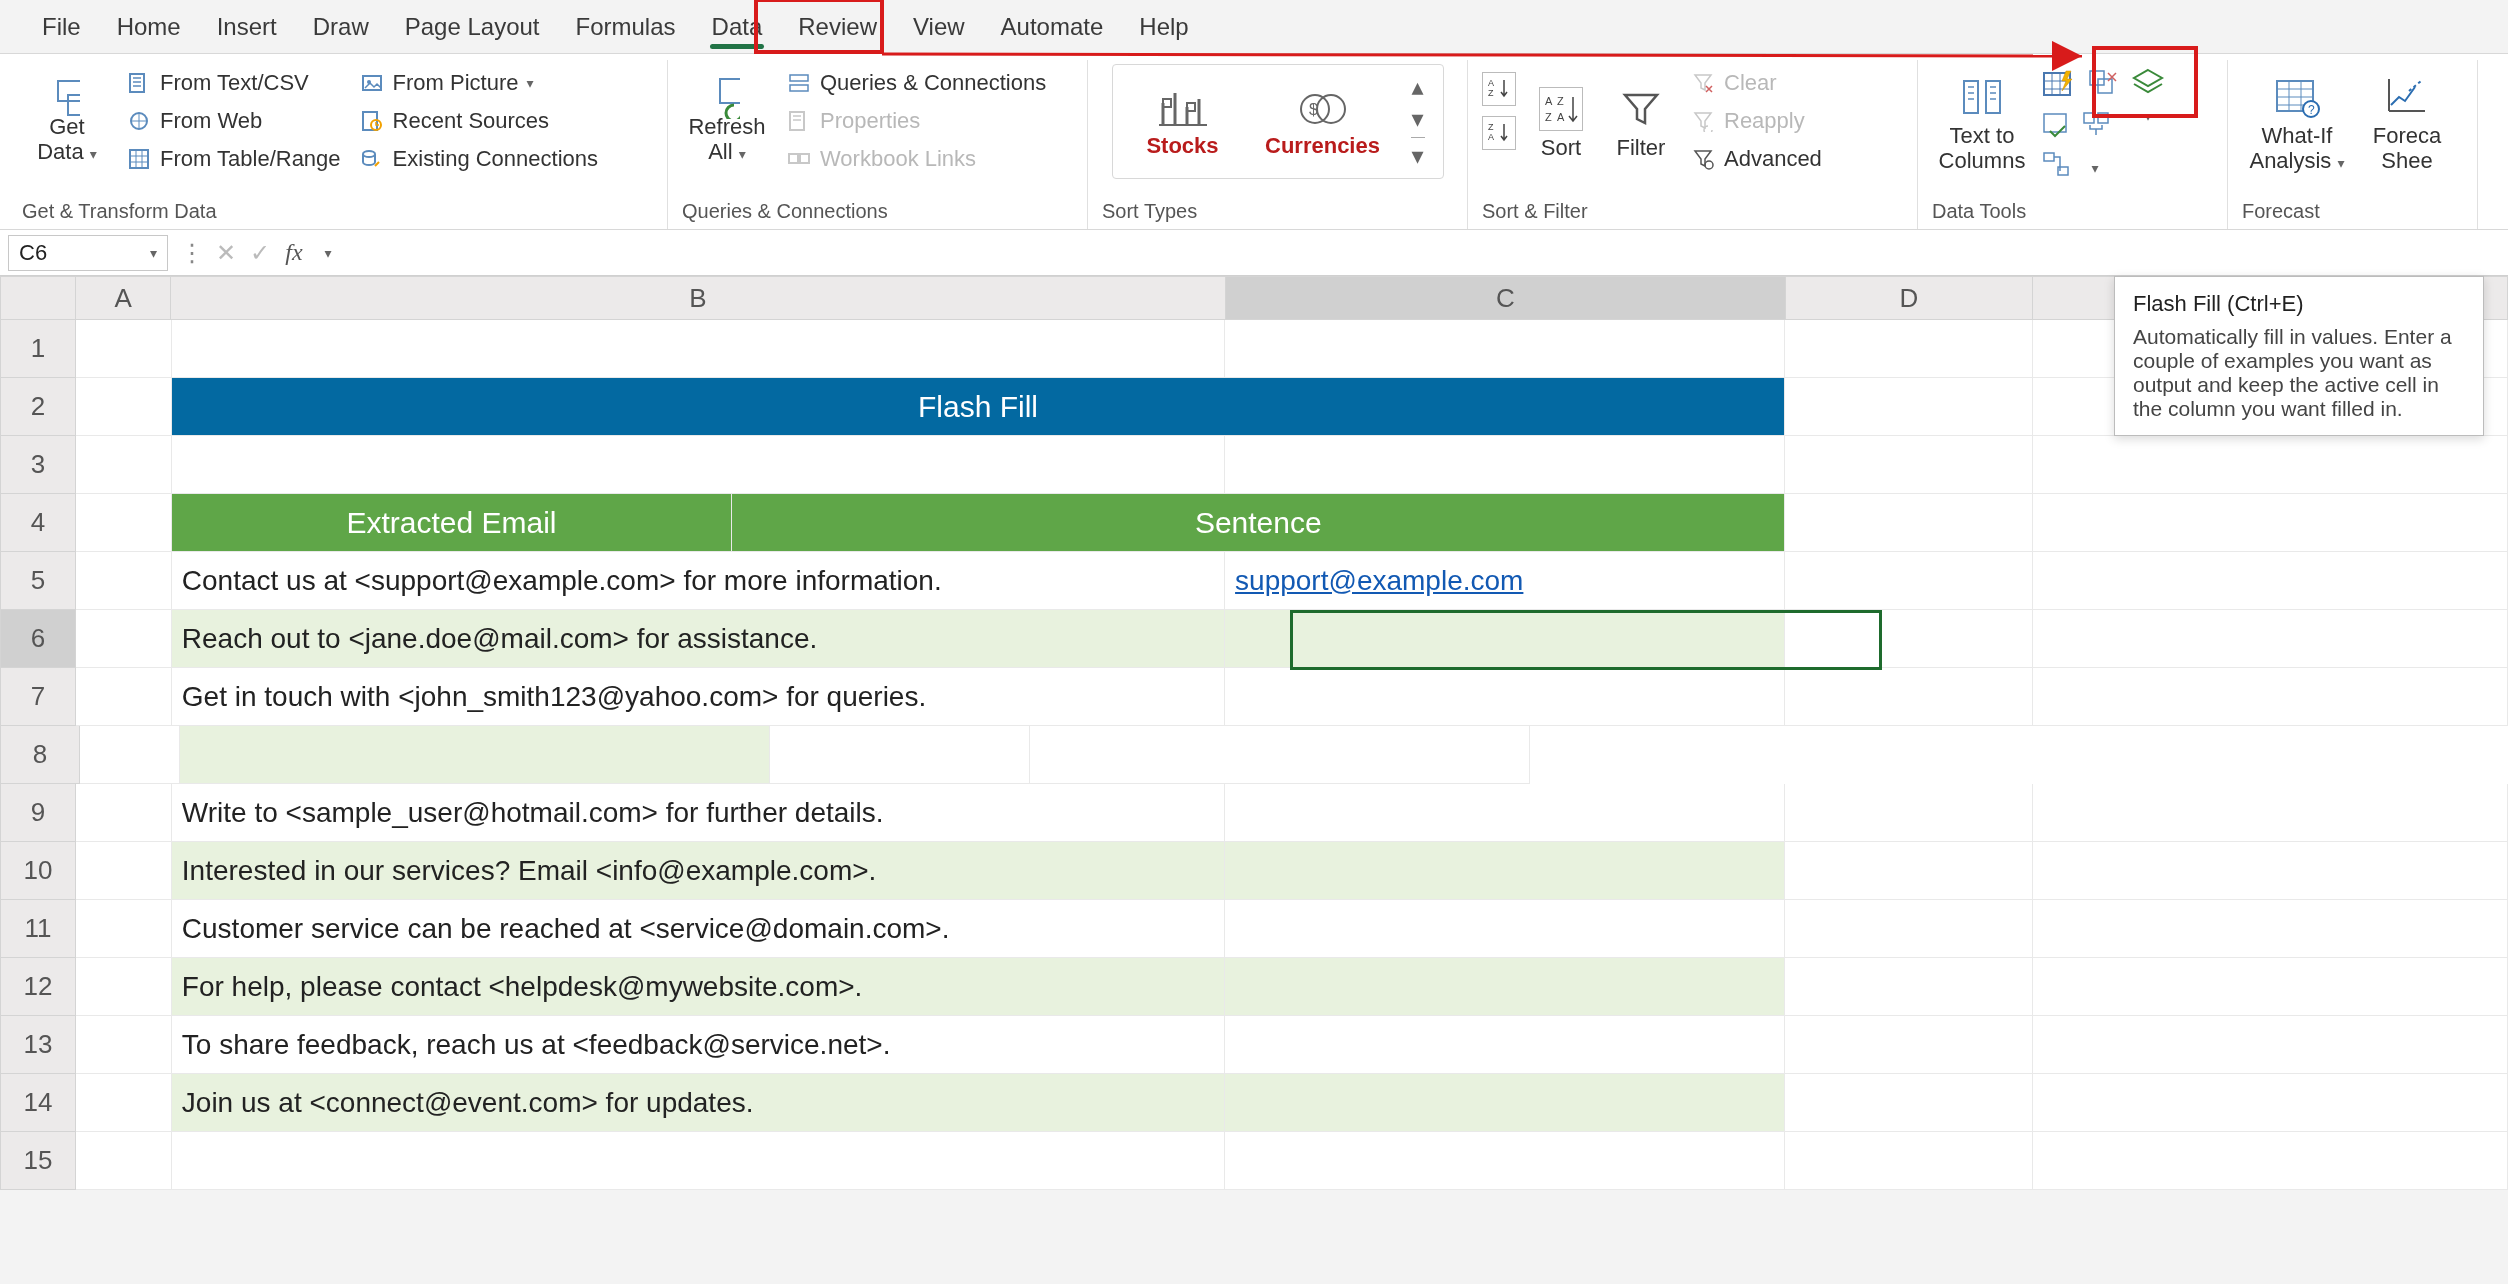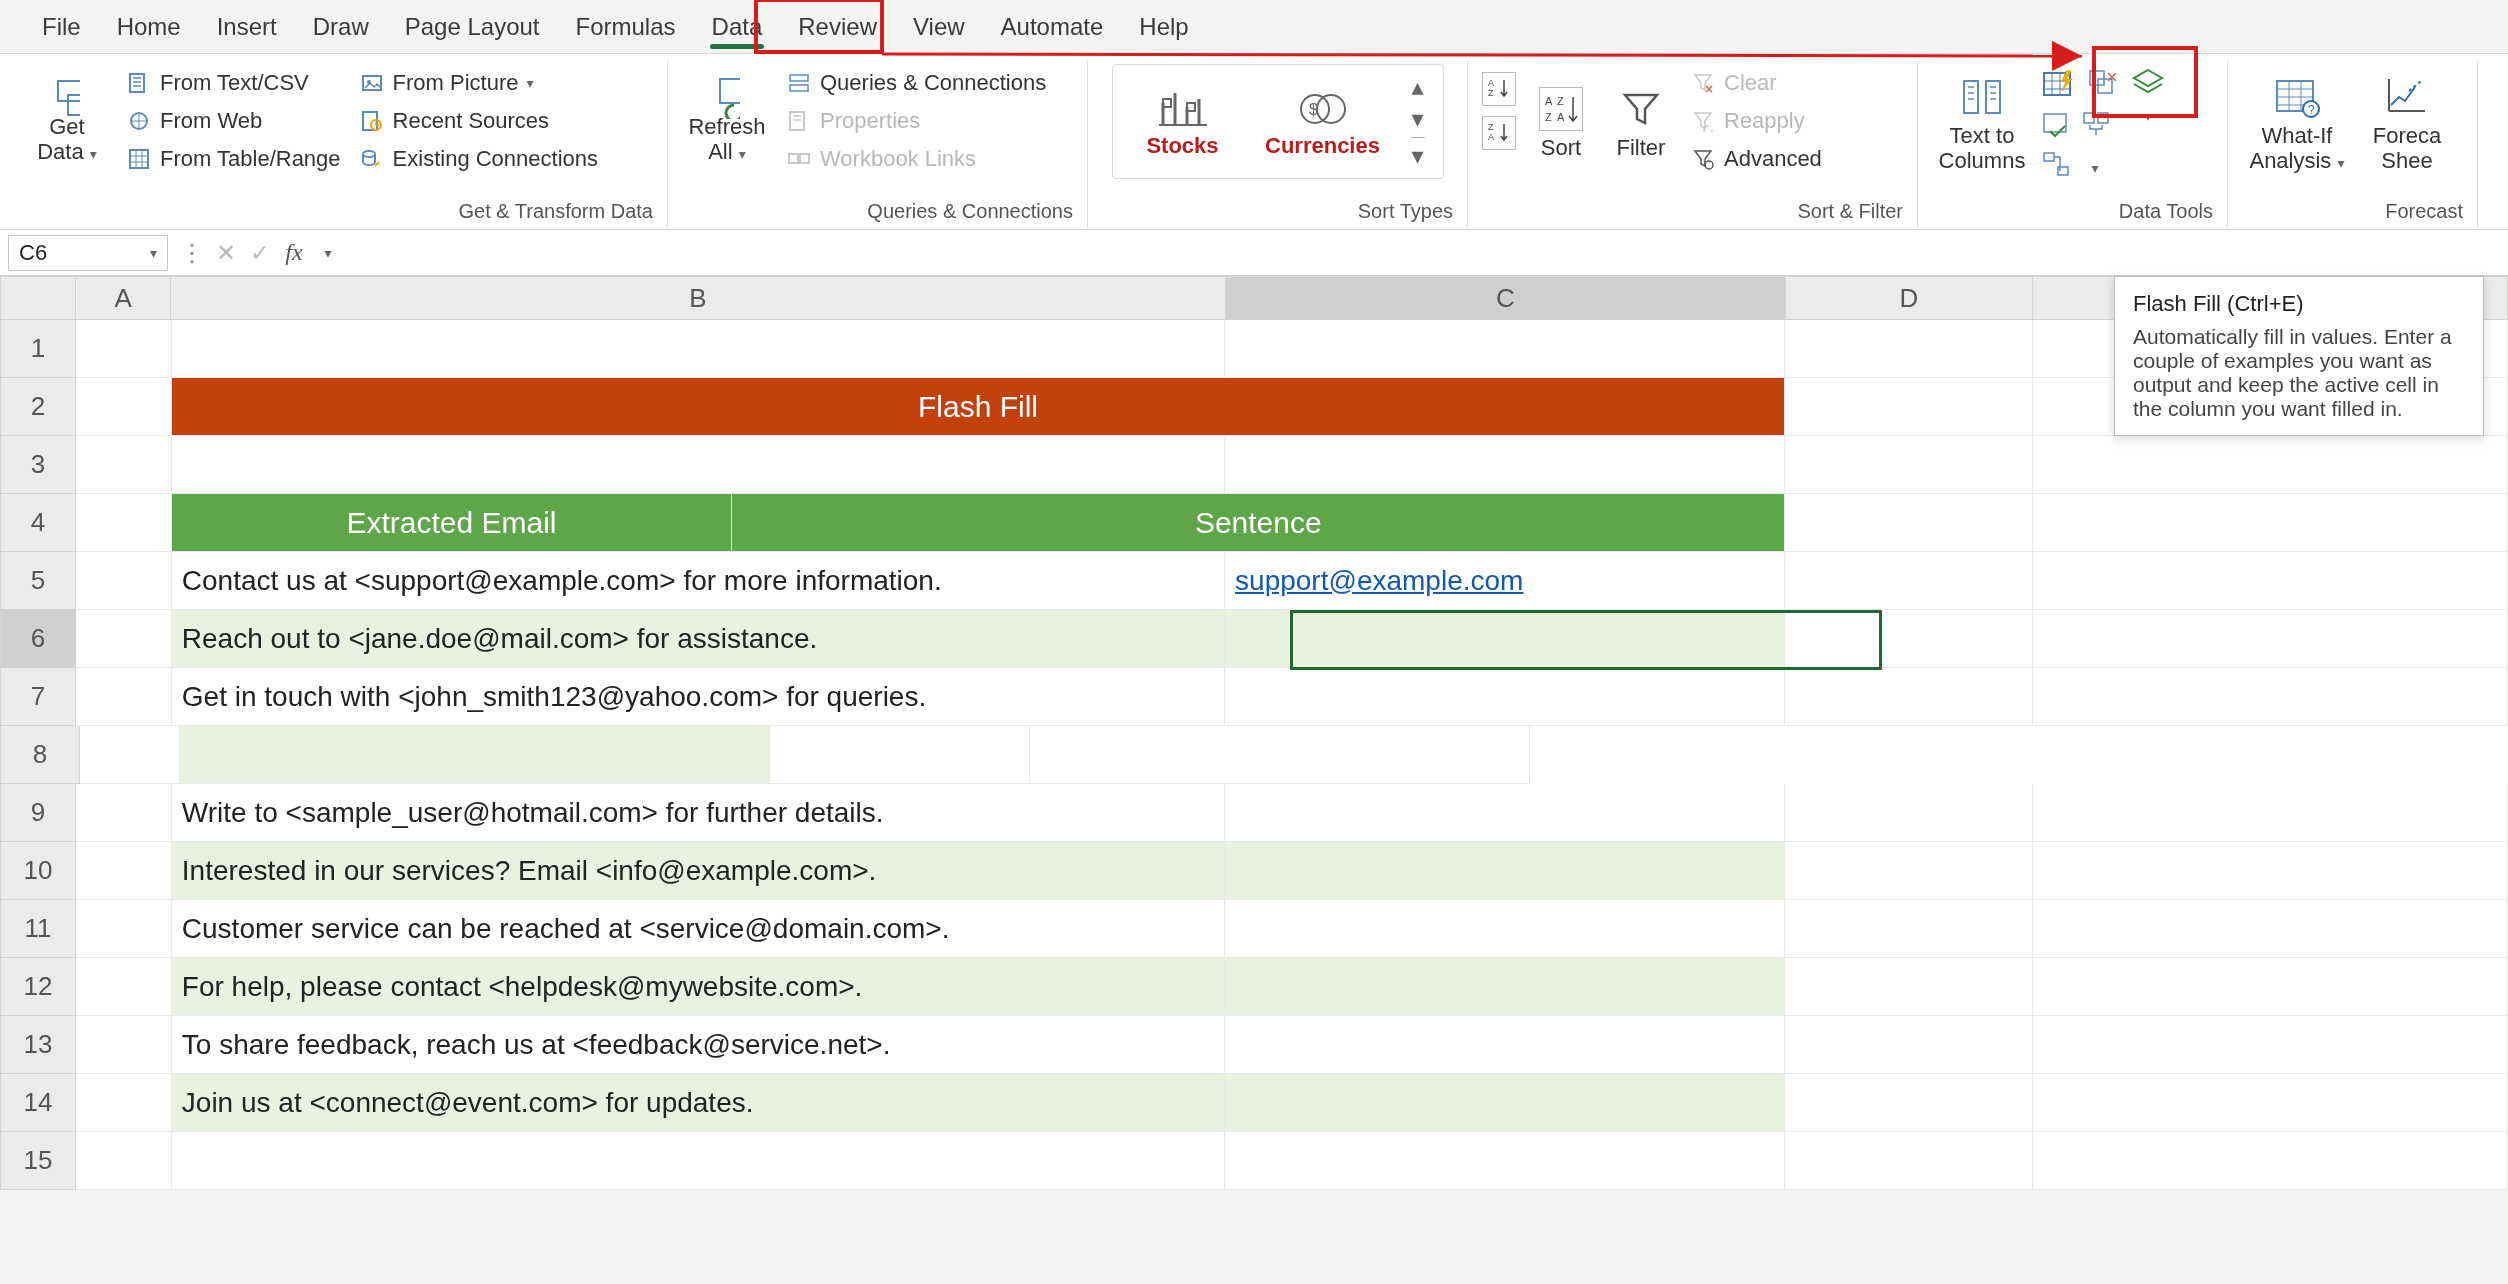--- a/index.html
+++ b/index.html
@@ -11,21 +11,21 @@
   .tab { padding:10px 18px 12px 18px; color:#3a3a3a; cursor:pointer; position:relative; }
   .tab.active { font-weight:400; }
   .tab.active::after { content:""; position:absolute; left:16px; right:16px; bottom:4px; height:5px; background:#217346; border-radius:3px; }
   .highlight-box-tab { position:absolute; border:4px solid #d81b1b; pointer-events:none; }
 
   
   .ribbon { height:176px; background:#fff; border-bottom:1px solid #d8d8d8; display:flex; padding:6px 8px 0 8px; position:relative; }
   .group { border-right:1px solid #e0e0e0; padding:4px 14px 0 14px; display:flex; flex-direction:column; justify-content:space-between; }
   .group:last-child { border-right:none; }
   .group-body { display:flex; align-items:flex-start; gap:10px; }
-  .group-label { text-align:right; font-size:20px; color:#555; padding:4px 0 6px 0; }
+  .group-label { text-align:left; font-size:20px; color:#555; padding:4px 0 6px 0; }
 
   .big-btn { display:flex; flex-direction:column; align-items:center; justify-content:center; width:90px; height:120px; cursor:pointer; }
   .big-btn .cap { font-size:22px; color:#333; text-align:center; line-height:1.15; margin-top:4px; }
   .caret { font-size:14px; color:#666; }
 
   .small-list { display:flex; flex-direction:column; gap:8px; padding-top:4px; }
   .small-btn { display:flex; align-items:center; gap:8px; cursor:pointer; font-size:22px; color:#333; padding:2px 4px; }
   .small-btn.disabled { color:#b8b8b8; }
   .ic { width:26px; height:26px; display:flex; align-items:center; justify-content:center; flex:0 0 26px; }
 
@@ -62,21 +62,21 @@
   .rows { }
   .row { display:flex; height:58px; }
   .cell { border:1px solid #e9e9e9; border-left:none; border-top:none; display:flex; align-items:center; padding:0 10px; font-size:28px; color:#222; overflow:hidden; white-space:nowrap; }
 
   .wA { width:100px; }
   .wB { width:1110px; }
   .wC { width:590px; }
   .wD { width:260px; }
   .wRest { width:500px; }
 
-  .banner { background:#c2410c; color:#fff; font-size:30px; justify-content:center; }
+  .banner { background:#0369a1; color:#fff; font-size:30px; justify-content:center; }
   .hdrcell { background:#5fa648; color:#fff; font-size:30px; justify-content:center; }
   .alt { background:#e8f2de; }
   .link { color:#1259b3; text-decoration:underline; }
 
   .active-cell-outline { position:absolute; border:3px solid #1e6b2d; background:transparent; pointer-events:none; z-index:5; }
 
   svg { display:block; }
 </style>
 </head>
 <body>

